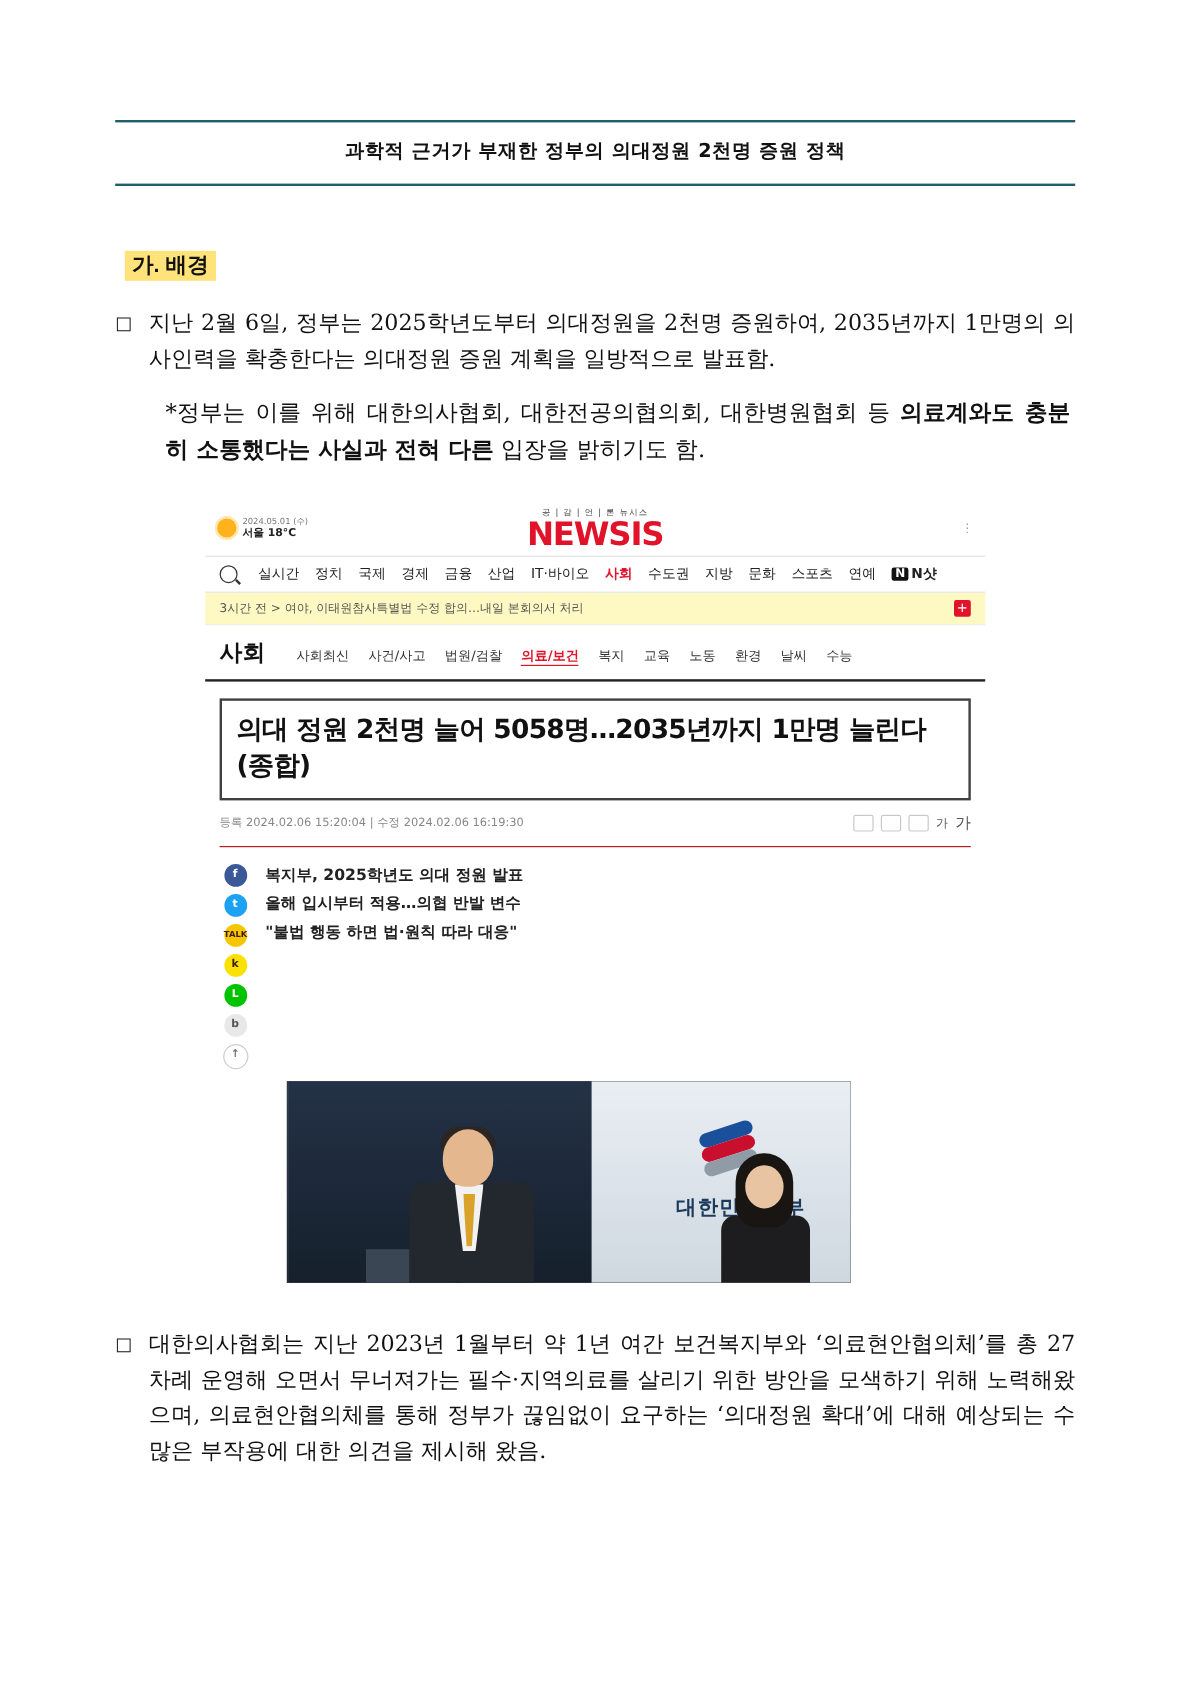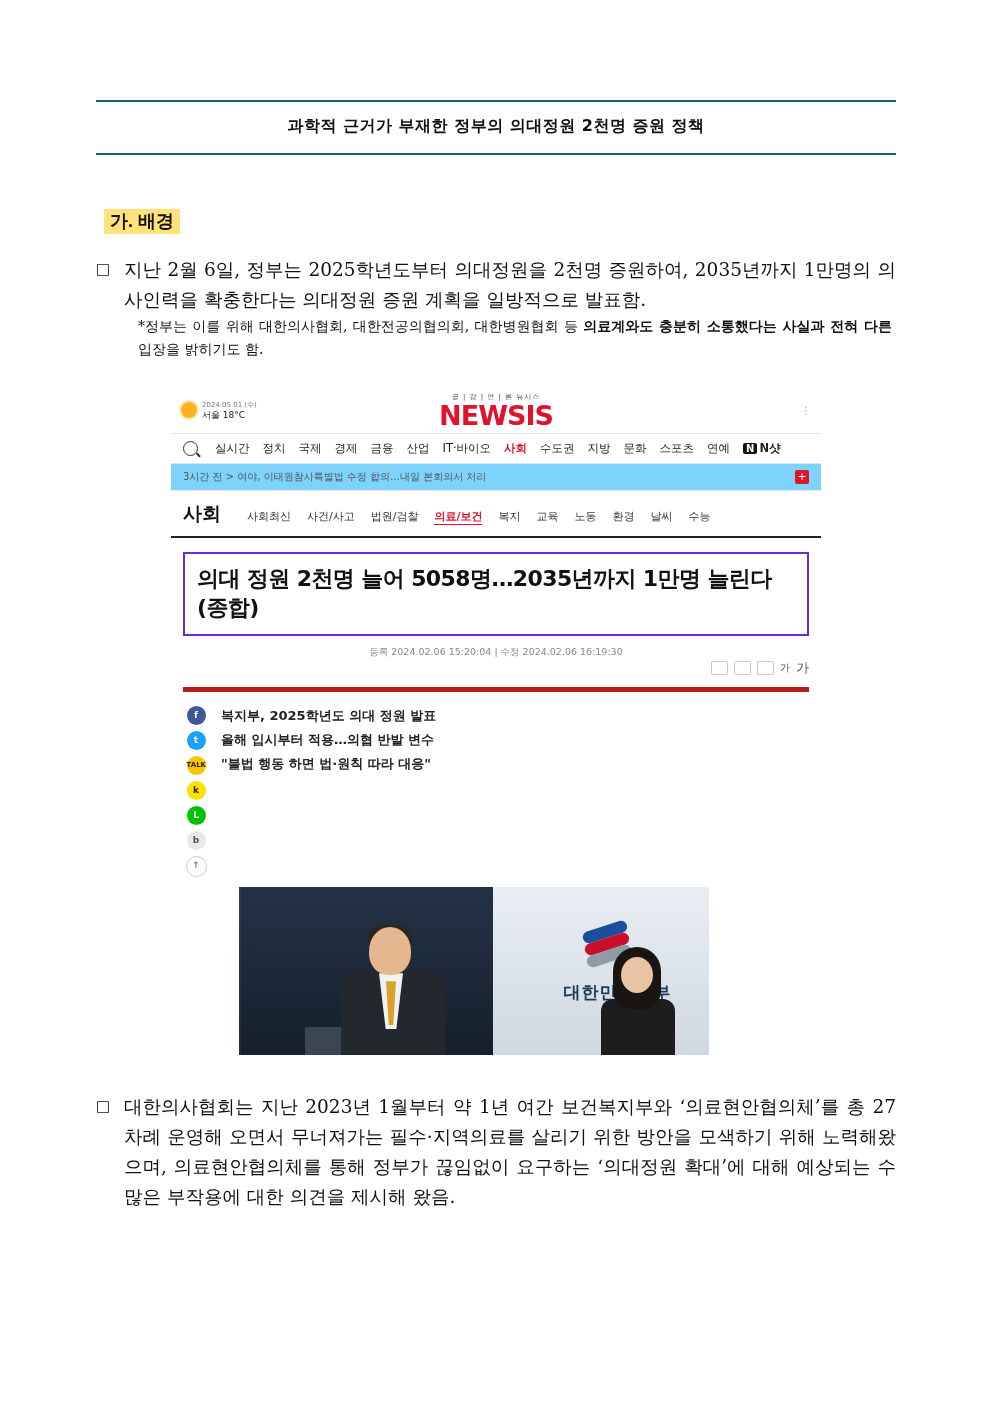--- a/index.html
+++ b/index.html
@@ -75,24 +75,25 @@
     font-size: 15px;
     line-height: 1.9;
     color: #111111;
   }
   .ptext {
     flex: 1 1 auto;
     text-align: justify;
   }
   .ptext b { font-weight: normal; }
   .sub-para {
+    margin-top: 14px;
     margin-left: 42px;
     margin-right: 4px;
     font-family: "DejaVu Serif", serif;
-    font-size: 14px;
+    font-size: 19px;
     line-height: 1.62;
     text-align: justify;
   }
 
   
   .figure {
     margin: 22px auto 0 auto;
     width: 650px;
     background: #ffffff;
     border: 1px solid #ffffff;
@@ -115,21 +116,21 @@
     line-height: 1.25;
   }
   .sun {
     width: 16px; height: 16px;
     border-radius: 50%;
     background: #ffb21e;
     box-shadow: 0 0 0 2px #ffe7b0;
     flex: 0 0 auto;
   }
   .weather-txt .d1 { color: #777; font-size: 7px; }
-  .weather-txt .d2 { color: #222; font-size: 9px; font-weight: normal; }
+  .weather-txt .d2 { color: #222; font-size: 9px; font-weight: bold; }
   .newsis-logo {
     position: absolute;
     left: 50%;
     transform: translateX(-50%);
     text-align: center;
   }
   .newsis-small {
     font-size: 7px;
     color: #444;
     letter-spacing: 1px;
@@ -186,21 +187,21 @@
   }
 
   .breaking {
     display: flex;
     align-items: flex-end;
     gap: 8px;
     padding: 6px 12px;
     font-size: 10px;
     color: #555;
     border-bottom: 1px solid #eee;
-    background: #7dd3fc;
+    background: #fef9c3;
   }
   .breaking .plus {
     margin-left: auto;
     width: 14px; height: 14px;
     background: #e0132a;
     color: #fff;
     font-size: 11px;
     line-height: 13px;
     text-align: center;
     border-radius: 2px;
@@ -223,39 +224,38 @@
   }
   .subnav .on {
     color: #e0132a;
     border-bottom: 1.5px solid #e0132a;
     font-weight: bold;
     text-align: right;
   }
 
   .headline-box {
     margin: 14px 12px 0 12px;
-    border: 2px solid #6d28d9;
+    border: 2px solid #404040;
     padding: 10px 12px 12px 12px;
   }
   .headline {
     font-size: 22px;
     font-weight: bold;
     line-height: 1.32;
     color: #111;
     letter-spacing: -0.6px;
   }
   .byline-row {
     display: flex;
     align-items: center;
     margin: 10px 12px 0 12px;
     padding-bottom: 10px;
-    border-bottom: 5px solid #b91c1c;
+    border-bottom: 1px solid #b91c1c;
     font-size: 9.5px;
     color: #888;
-    flex-direction: column;
   }
   .byline-row .tools {
     margin-left: auto;
     display: flex;
     align-items: center;
     gap: 6px;
   }
   .tool-ico {
     width: 15px; height: 12px;
     border: 1px solid #c9c9c9;

